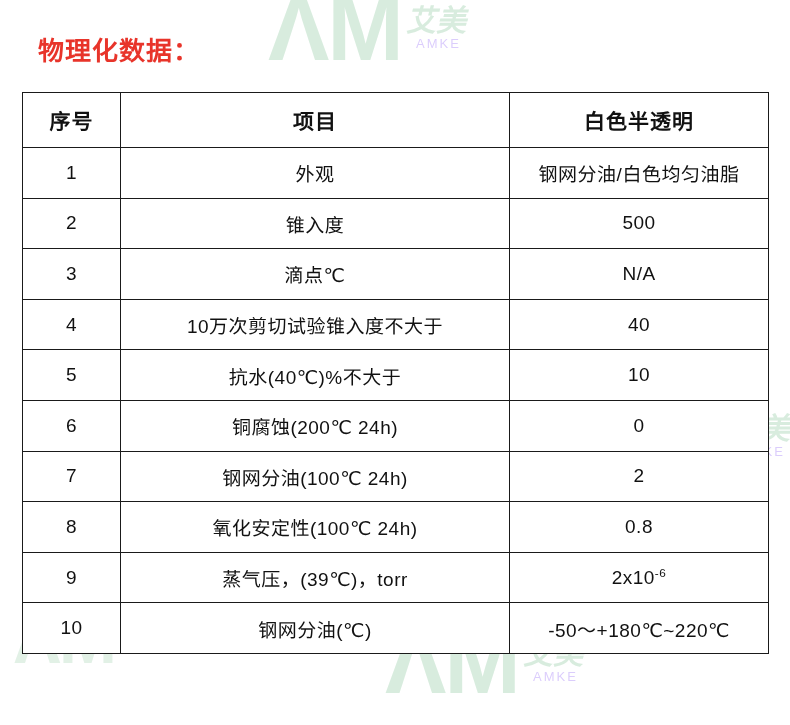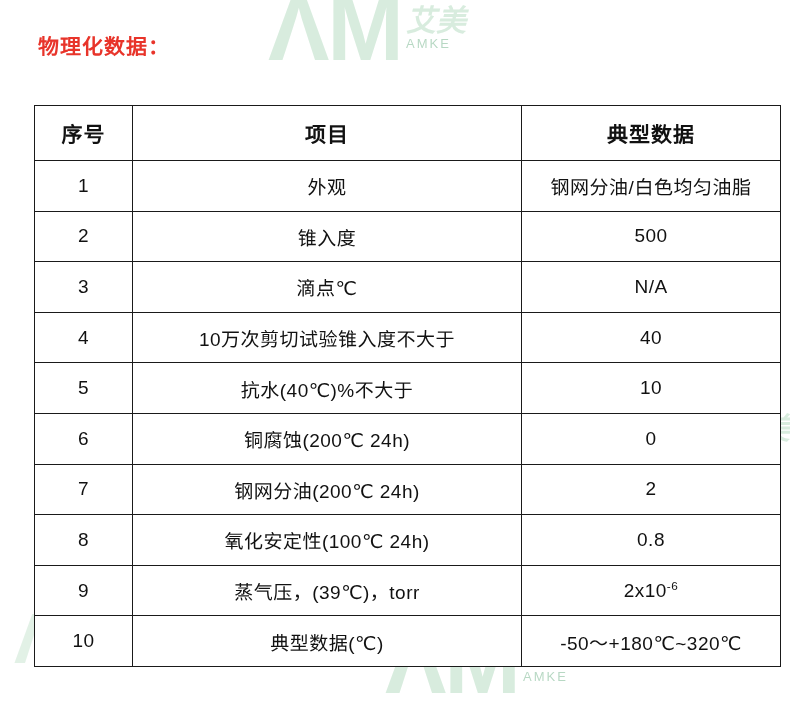--- a/index.html
+++ b/index.html
@@ -40,21 +40,22 @@
     flex-direction: column;
     line-height: 1.05;
   }
   .wm-cn {
     font-weight: 700;
     color: #7fc193;
     font-style: italic;
   }
   .wm-en {
     letter-spacing: 2px;
-    color: #15803d;
+    color: #8b5cf6;
+    margin-left: 10px;
   }
 
   .wm1 { left: 268px; top: -18px; }
   .wm1 .wm-mark { font-size: 92px; }
   .wm1 .wm-cn { font-size: 30px; }
   .wm1 .wm-en { font-size: 13px; }
 
   .wm2 { left: 592px; top: 390px; }
   .wm2 .wm-mark { font-size: 92px; }
   .wm2 .wm-cn { font-size: 30px; }
@@ -68,34 +69,33 @@
   .wm4 { left: 14px; top: 604px; opacity: 0.22; }
   .wm4 .wm-mark { font-size: 70px; }
   .wm4 .wm-cn { font-size: 22px; }
   .wm4 .wm-en { font-size: 10px; }
 
   
   .heading {
     position: absolute;
     left: 38px;
     top: 30px;
-    font-size: 21px;
+    font-size: 26px;
     font-weight: 700;
     color: #e8342a;
     letter-spacing: 1px;
     white-space: nowrap;
   }
 
   
   .table-wrap {
     position: absolute;
     left: 22px;
-    top: 105px;
+    top: 92px;
     width: 746px;
-    margin-left: 12px;
   }
   table.spec {
     border-collapse: collapse;
     width: 100%;
     table-layout: fixed;
     background: #fff;
   }
   table.spec th,
   table.spec td {
     border: 1px solid #1a1a1a;
@@ -171,21 +171,21 @@
   <table class="spec">
     <colgroup>
       <col class="c-no">
       <col class="c-item">
       <col class="c-value">
     </colgroup>
     <thead>
       <tr>
         <th>序号</th>
         <th>项目</th>
-        <th>典型数据</th>
+        <th>白色半透明</th>
       </tr>
     </thead>
     <tbody id="spec-body">
         <tr>
           <td>1</td>
           <td>外观</td>
           <td>钢网分油/白色均匀油脂</td>
         </tr>
         <tr>
           <td>2</td>
@@ -207,33 +207,33 @@
           <td>抗水(40℃)%不大于</td>
           <td>10</td>
         </tr>
         <tr>
           <td>6</td>
           <td>铜腐蚀(200℃ 24h)</td>
           <td>0</td>
         </tr>
         <tr>
           <td>7</td>
-          <td>钢网分油(200℃ 24h)</td>
+          <td>钢网分油(100℃ 24h)</td>
           <td>2</td>
         </tr>
         <tr>
           <td>8</td>
           <td>氧化安定性(100℃ 24h)</td>
           <td>0.8</td>
         </tr>
         <tr>
           <td>9</td>
           <td>蒸气压，(39℃)，torr</td>
           <td><span>2x10</span><span class="sup">-6</span></td>
         </tr>
         <tr>
           <td>10</td>
-          <td>典型数据(℃)</td>
-          <td>-50～+180℃~320℃</td>
+          <td>钢网分油(℃)</td>
+          <td>-50～+180℃~220℃</td>
         </tr>
       </tbody>
   </table>
 </div>
 
 </body></html>

